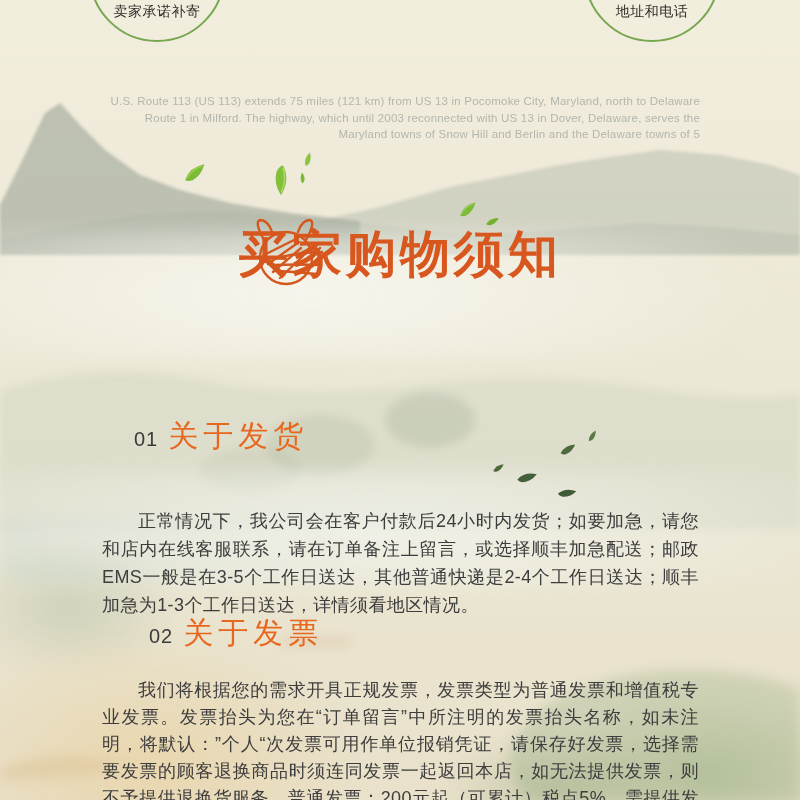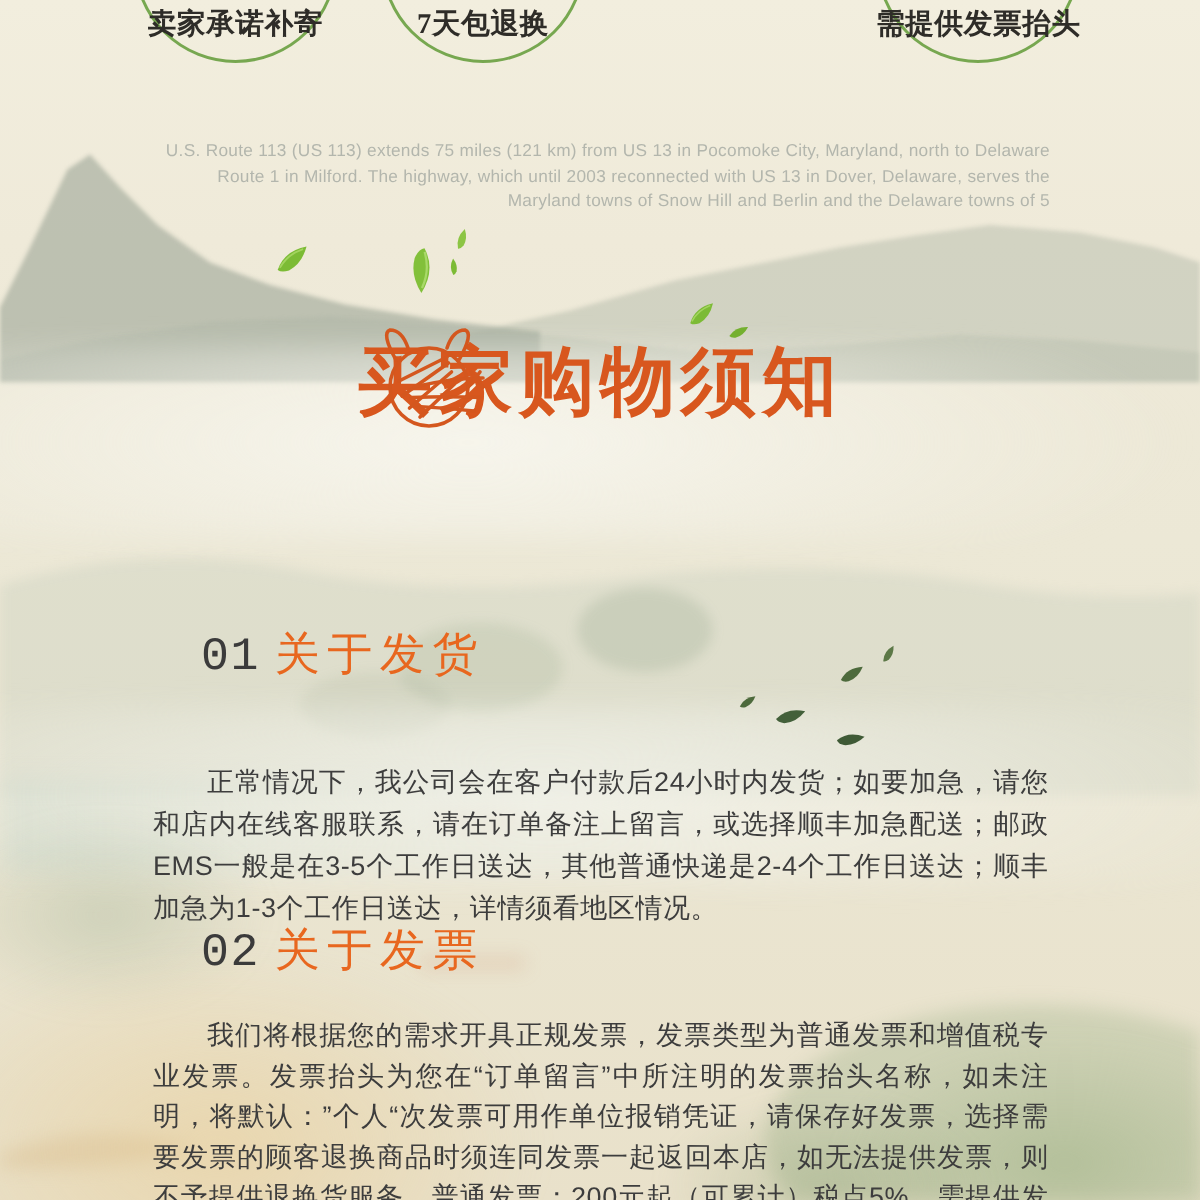--- a/index.html
+++ b/index.html
@@ -28,39 +28,39 @@
   #trees-br{top:690px;left:555px;width:310px;height:170px;filter:blur(6px);
         background:radial-gradient(closest-side,rgba(154,176,130,.5),rgba(154,176,130,0));}
   #trees-br2{top:730px;left:440px;width:220px;height:120px;filter:blur(7px);
         background:radial-gradient(closest-side,rgba(140,162,118,.35),rgba(140,162,118,0));}
 
   
   .badge{position:absolute;top:0;width:136px;height:48px;}
   .badge .ring{position:absolute;left:0;top:-94px;width:132px;height:132px;
                border:2px solid rgba(112,163,72,.95);border-radius:50%;}
   .badge .blabel{position:absolute;top:3px;left:0;width:136px;text-align:center;
-               font-family:"Liberation Serif","DejaVu Serif",serif;font-weight:700;
-               font-size:19px;color:#2e2c28;letter-spacing:.5px;white-space:nowrap;}
+               font-family:"Liberation Serif","DejaVu Serif",serif;font-weight:400;
+               font-size:14px;color:#2e2c28;letter-spacing:.5px;white-space:nowrap;}
 
   
   #intro-note{top:93px;left:100px;width:600px;text-align:right;
       font-size:11.5px;line-height:16.5px;color:#b3b6ad;letter-spacing:.2px;}
 
   
   #hero-title{top:221px;left:0;width:800px;text-align:center;
       font-family:"Liberation Serif","DejaVu Serif",serif;font-weight:700;
       font-size:50px;letter-spacing:4px;color:#d8571e;}
   #mascot{top:212px;left:246px;}
 
   
   .sec-head{position:absolute;left:134px;white-space:nowrap;}
-  .sec-head .num{font-size:31px;color:#3b3b3b;letter-spacing:1px;font-family:Liberation Mono, monospace;}
+  .sec-head .num{font-size:20px;color:#3b3b3b;letter-spacing:1px;}
   .sec-head .ttl{font-size:30px;color:#e8671f;letter-spacing:5px;margin-left:10px;text-align:center;}
   #sec1-head{top:416px;}
-  #sec2-head{top:613px;}
+  #sec2-head{top:613px;margin-left:15px;}
   .para{position:absolute;left:102px;width:597px;font-size:18px;color:#3d3d3d;
         text-align:justify;text-indent:2em;letter-spacing:.4px;}
   #sec1-body{top:487px;line-height:28px;margin-top:20px;}
   #sec2-body{top:659px;line-height:27px;}
 
   .leaf{position:absolute;}
 </style>
 </head>
 <body>
 
@@ -88,27 +88,23 @@
   <div id="fog2" class="fog noptr"></div>
   <div id="leftgrove" class="noptr abs"></div>
   <div id="warmcorner" class="noptr abs"></div>
   <div id="trees-br" class="noptr abs"></div>
   <div id="trees-br2" class="noptr abs"></div>
 
   <div class="badge" style="left:89px">
     <div class="ring"></div>
     <div class="blabel">卖家承诺补寄</div>
   </div>
-  <div class="badge" style="left:254px">
-    <div class="ring"></div>
-    <div class="blabel">7天包退换</div>
-  </div>
   <div class="badge" style="left:584px">
     <div class="ring"></div>
-    <div class="blabel">需提供发票抬头</div>
+    <div class="blabel">地址和电话</div>
   </div>
 
   <div id="intro-note" class="abs">U.S. Route 113 (US 113) extends 75 miles (121 km) from US 13 in Pocomoke City, Maryland, north to Delaware Route 1 in Milford. The highway, which until 2003 reconnected with US 13 in Dover, Delaware, serves the Maryland towns of Snow Hill and Berlin and the Delaware towns of 5</div>
 
   <div id="hero-title" class="abs">买家购物须知</div>
   <svg id="mascot" class="abs" width="80" height="80" viewBox="0 0 80 80" fill="none" stroke="#d4571e" stroke-width="2.4" stroke-linecap="round">
     <circle cx="40" cy="46" r="26"></circle>
     <path d="M18,28 Q8,10 14,8 Q22,8 26,20"></path>
     <path d="M60,28 Q70,10 64,8 Q56,8 52,20"></path>
     <path d="M52,26 L20,42 M53,30 L22,52 M55,36 L27,60 M57,44 L34,66"></path>

